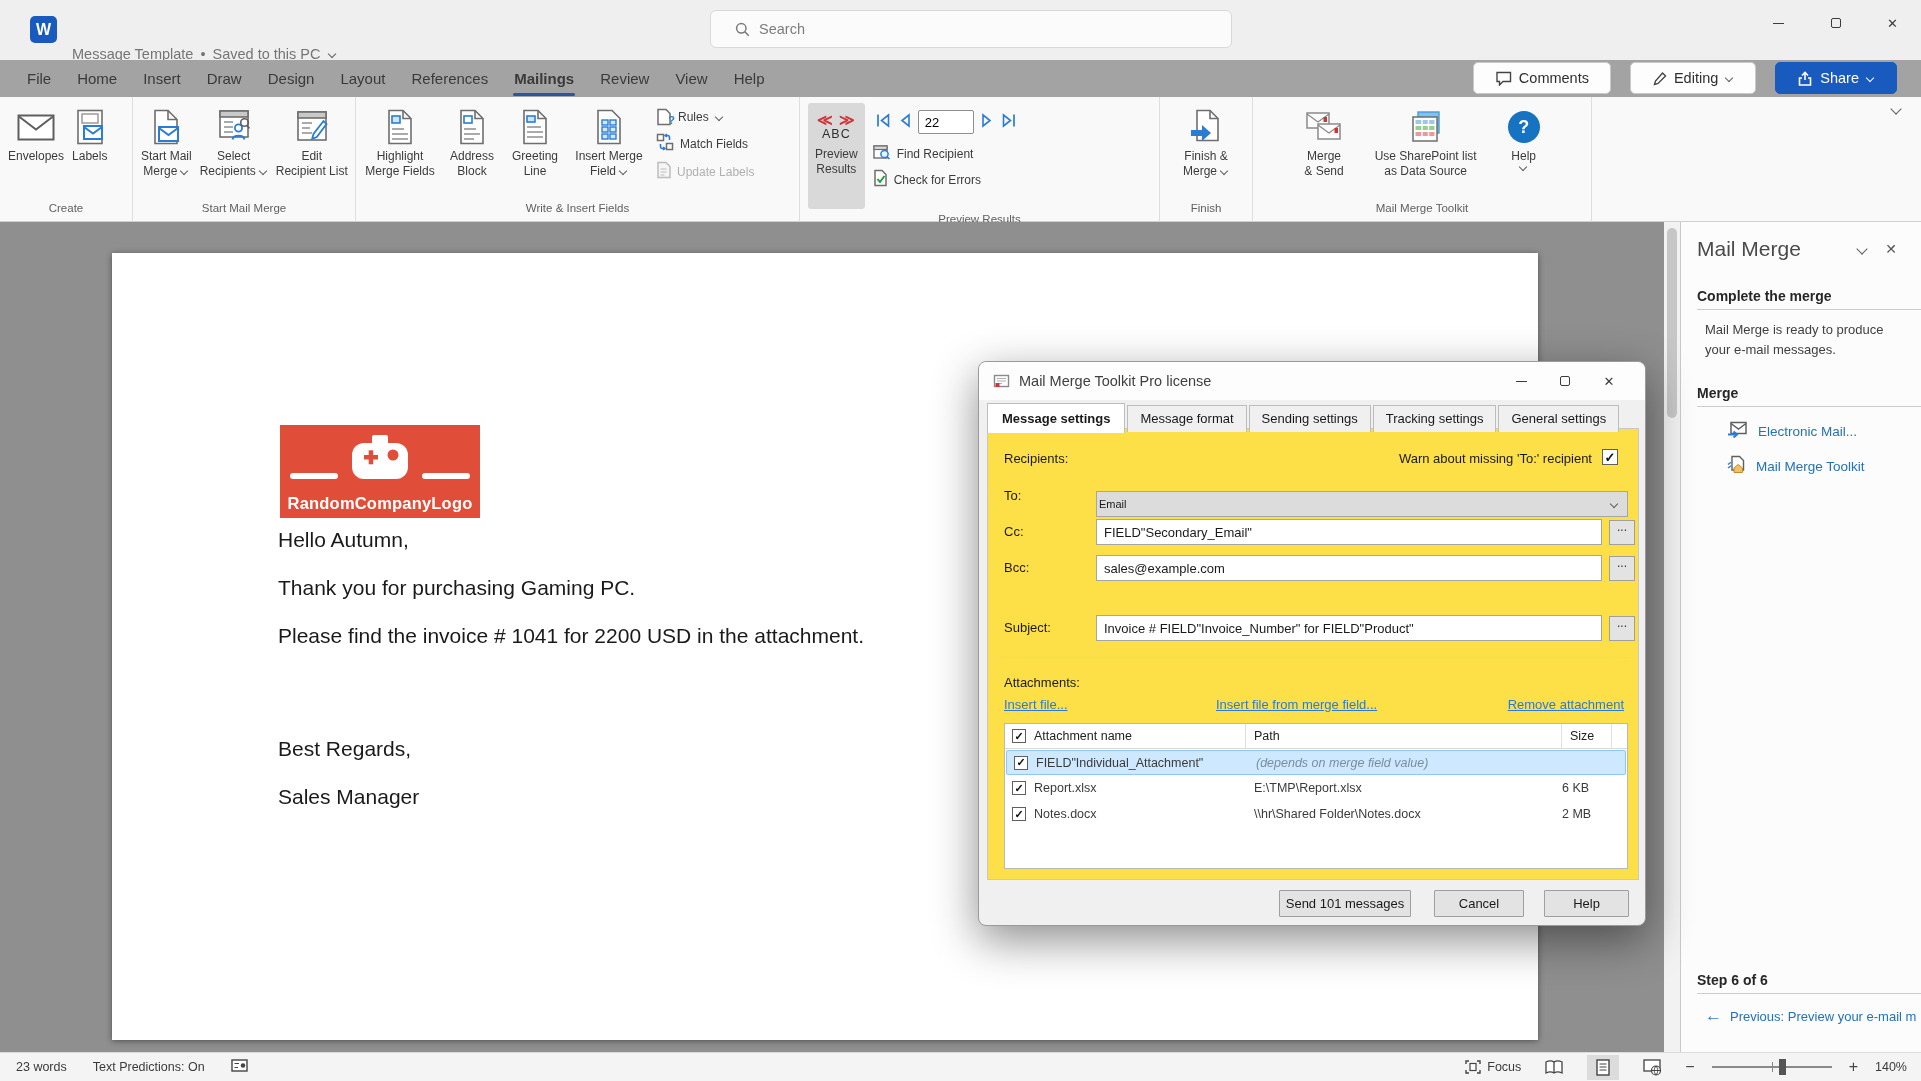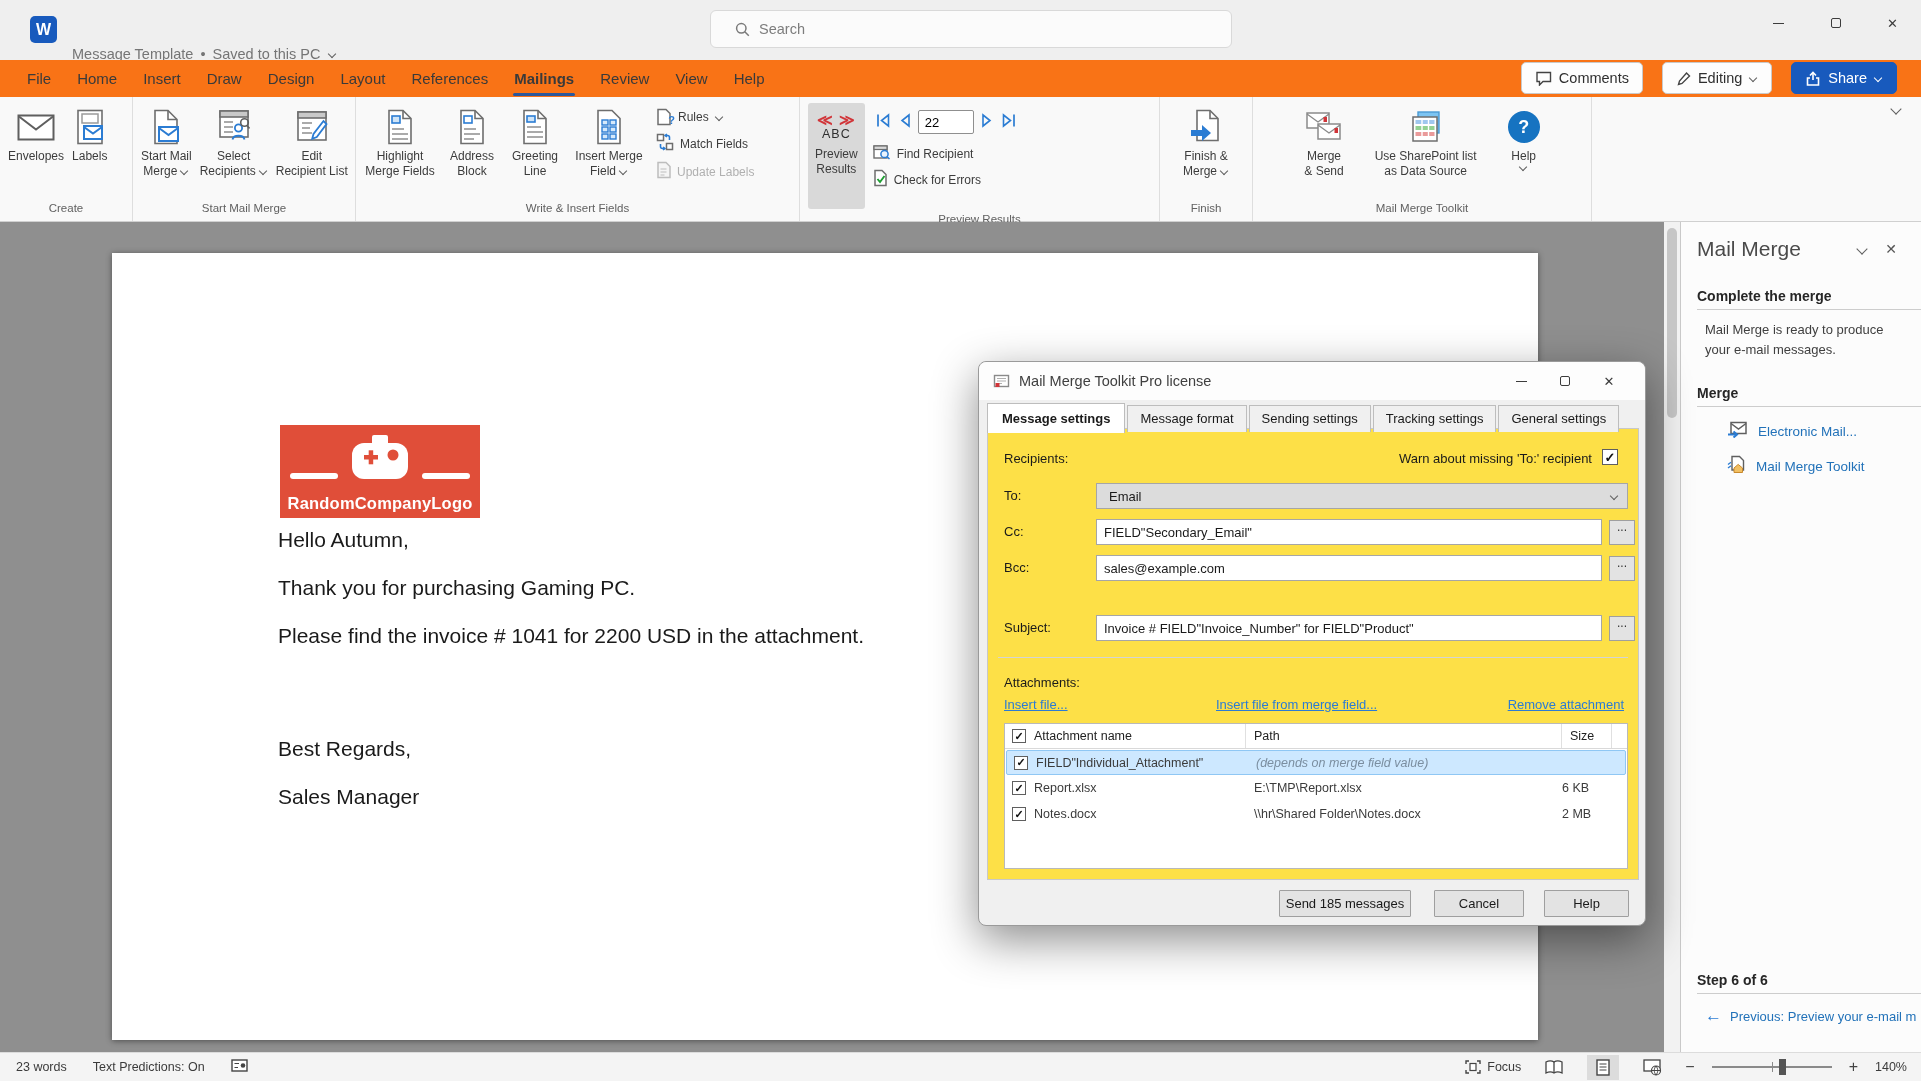--- a/index.html
+++ b/index.html
@@ -23,28 +23,28 @@
     color:#fff;font-weight:bold;font-size:16px;display:flex;align-items:center;justify-content:center;}
   .doctitle{position:absolute;left:72px;top:0;height:60px;display:flex;align-items:center;gap:7px;
     color:#757575;font-size:14.5px;margin-top:24px;}
   .searchbox{position:absolute;left:710px;top:10px;width:522px;height:38px;background:#fbfbfb;
     border:1px solid #d9d9d9;border-radius:6px;display:flex;align-items:center;gap:9px;padding-left:24px;
     color:#7d7d7d;font-size:14.5px;}
   .winctl{position:absolute;right:0;top:0;height:46px;display:flex;}
   .winctl>div{width:57px;height:46px;display:flex;align-items:center;justify-content:center;}
 
   
-  .menubar{position:absolute;left:0;top:60px;width:1921px;height:37px;background:#f97316;display:flex;align-items:center;}
+  .menubar{position:absolute;left:0;top:60px;width:1921px;height:37px;background:#a3a3a3;display:flex;align-items:center;}
   .mtabs{display:flex;align-items:center;padding-left:14px;}
   .mtab{padding:8px 13px;font-size:15px;color:#3a3a3a;position:relative;}
   .mtab.active{font-weight:bold;}
   .mtab.active::after{content:"";position:absolute;left:12px;right:12px;bottom:-1px;height:3px;background:#2b579a;border-radius:2px;}
   .mright{position:absolute;right:24px;top:62px;display:flex;gap:19px;}
   .mbtn{height:32px;border:1px solid #c9c9c9;border-radius:5px;background:#fdfdfd;display:flex;
-    align-items:center;gap:7px;padding:0 13px;font-size:14.5px;color:#2f2f2f;}
+    align-items:center;gap:7px;padding:0 21px;font-size:14.5px;color:#2f2f2f;}
   .mbtn.share{background:#185abd;border-color:#185abd;color:#fff;}
 
   
   .ribbon{position:absolute;left:0;top:97px;width:1921px;height:125px;background:#f9f9f9;
     border-bottom:1px solid #d0d0d0;display:flex;}
   .rgroup{display:flex;flex-direction:column;border-right:1px solid #dedede;flex:none;}
   .rgroup-main{flex:1;display:flex;align-items:flex-start;padding:5px 4px 0 4px;}
   .rgroup-name{text-align:center;font-size:11.5px;color:#616161;padding:3px 0 7px;}
   .rb-big{display:flex;flex-direction:column;align-items:center;padding:3px 4px;color:#3c3c3c;
     font-size:12px;line-height:15px;flex:none;}
@@ -86,22 +86,22 @@
   .dlg-ctls{position:absolute;right:14px;top:0;height:38px;display:flex;}
   .dlg-ctls>div{width:44px;height:38px;display:flex;align-items:center;justify-content:center;}
   .dlg-tabs{position:absolute;left:8px;top:40px;display:flex;align-items:flex-end;z-index:3;}
   .dtab{border:1px solid #bdbdbd;border-bottom:none;background:#f0f0f0;font-size:13px;color:#1a1a1a;
     padding:5px 12px 6px;margin-right:2px;}
   .dtab.active{background:#fff;font-weight:bold;padding:7px 14px 7px;position:relative;top:1px;}
   .dpage{position:absolute;left:8px;top:66px;width:652px;height:452px;background:#fde047;border:1px solid #c8c8c8;}
   .dlabel{position:absolute;font-size:13px;color:#1a1a1a;}
   .dinput{position:absolute;height:26px;border:1px solid #a6a6a6;background:#fff;font-size:13px;
     padding:0 7px;font-family:"Liberation Sans",sans-serif;color:#1a1a1a;}
-  .dselect{position:absolute;height:26px;border:1px solid #a6a6a6;background:#dcdcdc;font-size:13px;
-    display:flex;align-items:center;padding:0 12px;color:#1a1a1a;}
+  .dselect{position:absolute;height:26px;border:1px solid #a6a6a6;background:#dcdcdc;font-size:11px;
+    display:flex;align-items:center;padding:0 2px;color:#1a1a1a;margin-top:8px;}
   .dselect .chv{position:absolute;right:8px;}
   .dots-btn{position:absolute;width:26px;height:25px;background:#e3e3e3;border:1px solid #9f9f9f;
     font-size:12px;display:flex;align-items:flex-start;justify-content:center;line-height:12px;color:#333;}
   .dcheck{width:16px;height:16px;border:1.6px solid #5f5f5f;background:#fff;display:inline-flex;
     align-items:center;justify-content:center;font-size:13px;color:#111;font-weight:bold;flex:none;}
   .dcheck.small{width:14px;height:14px;border-width:1.4px;font-size:11px;}
   .dlink{font-size:13px;color:#2b7bd4;text-decoration:underline;position:absolute;white-space:nowrap;}
   .dhr{position:absolute;left:10px;right:10px;height:0;border-top:1.5px solid #d4d4d4;}
   .atable{position:absolute;left:16px;top:294px;width:624px;height:146px;border:1px solid #b9b9b9;background:#fff;font-size:12.5px;}
   .atr{display:flex;align-items:center;height:26px;}
@@ -684,21 +684,21 @@
               <span>✓</span>
             </span>
             <span>Notes.docx</span>
           </span>
         <span class="c2">\\hr\Shared Folder\Notes.docx</span>
         <span class="c3">2 MB</span>
       </div>
     </div>
   </div>
 
-  <div class="dbtn" style="left:300px;width:132px">Send 185 messages</div>
+  <div class="dbtn" style="left:300px;width:132px">Send 101 messages</div>
   <div class="dbtn" style="left:455px;width:90px">Cancel</div>
   <div class="dbtn" style="left:565px;width:85px">Help</div>
 </div>
 
 <div class="panel">
   <div class="panel-head">
     <span class="panel-title">Mail Merge</span>
     <span class="phead-ic"><span class="chv big"></span></span>
     <span class="phead-ic"><span class="xglyph" style="font-size:14px;color:#555">✕</span></span>
   </div>

